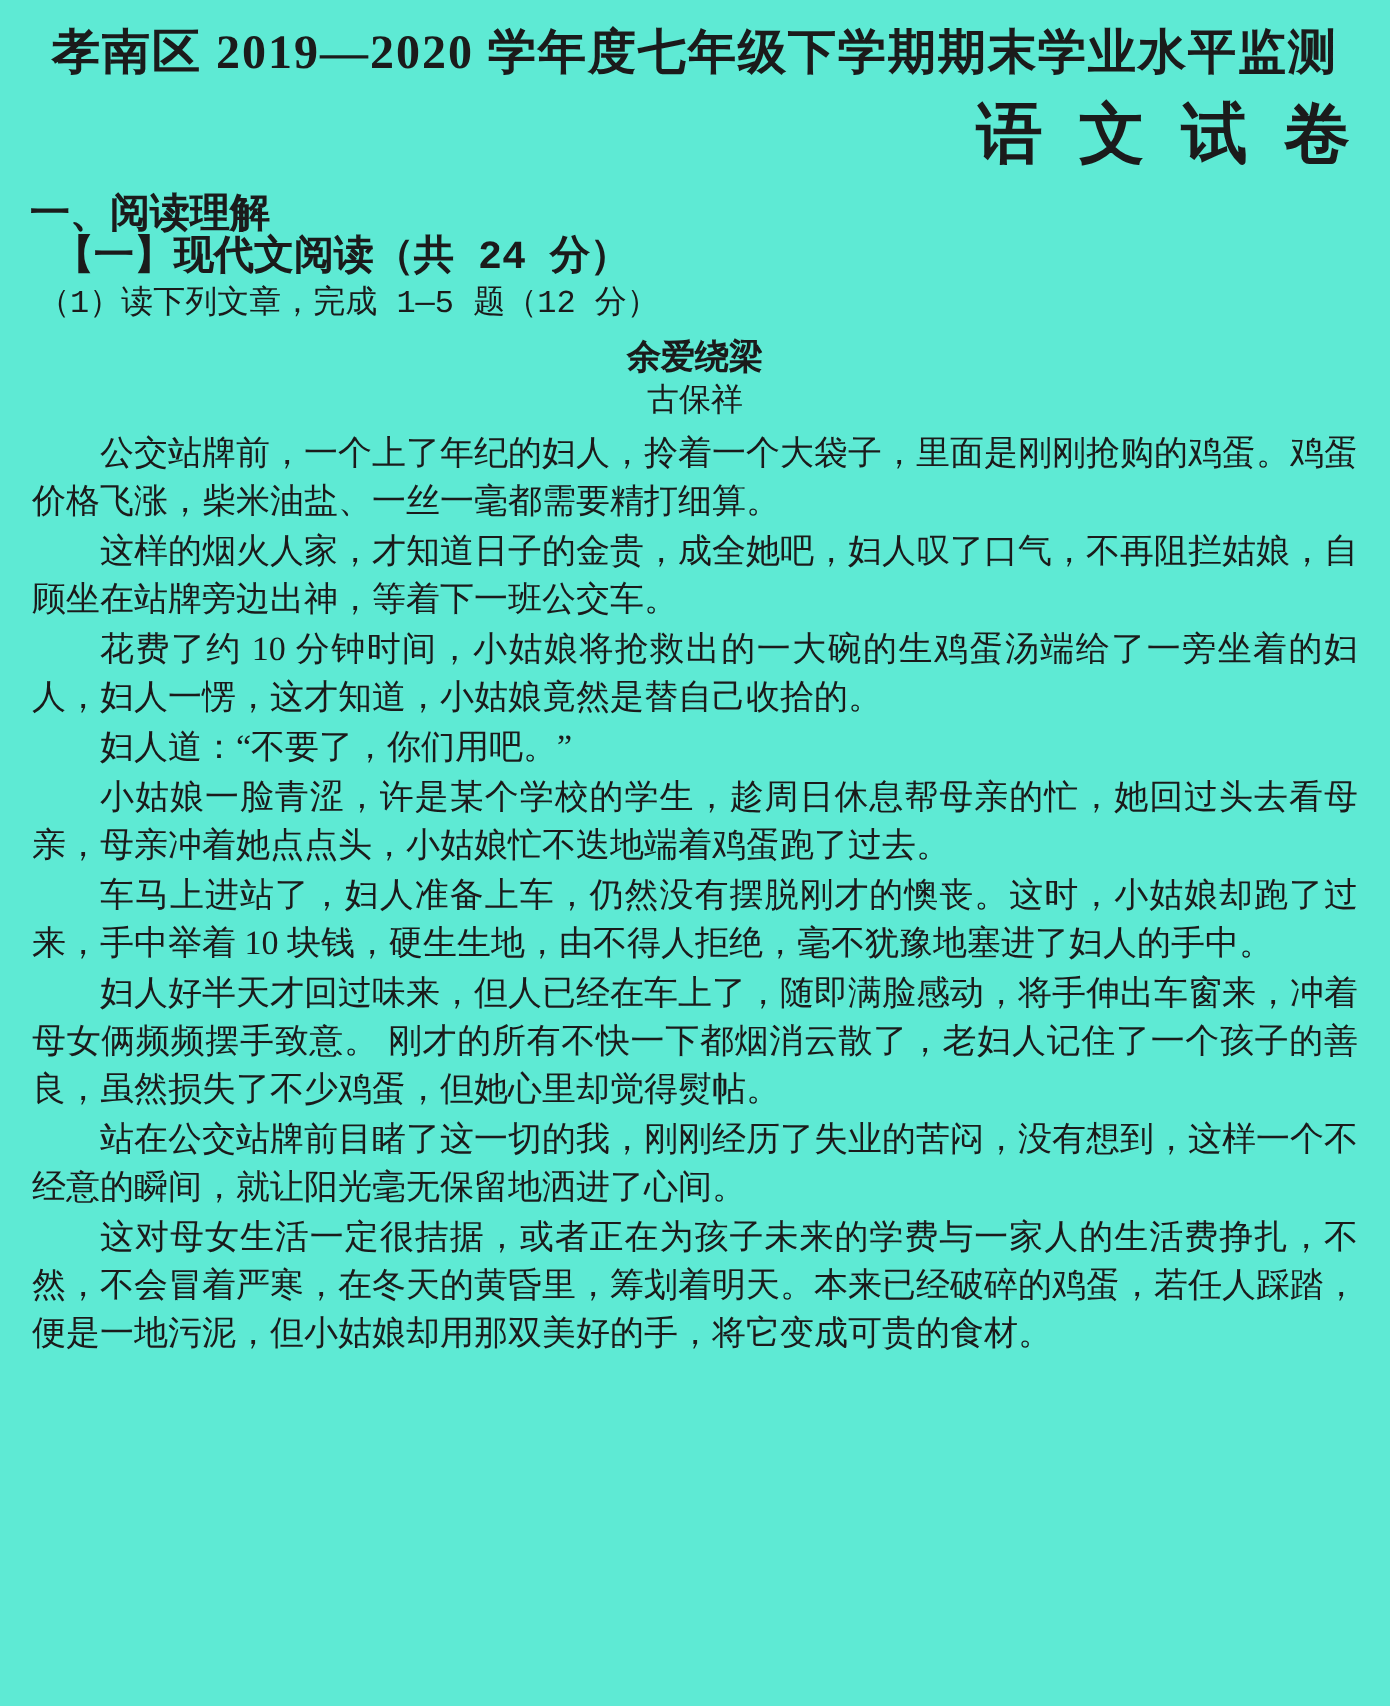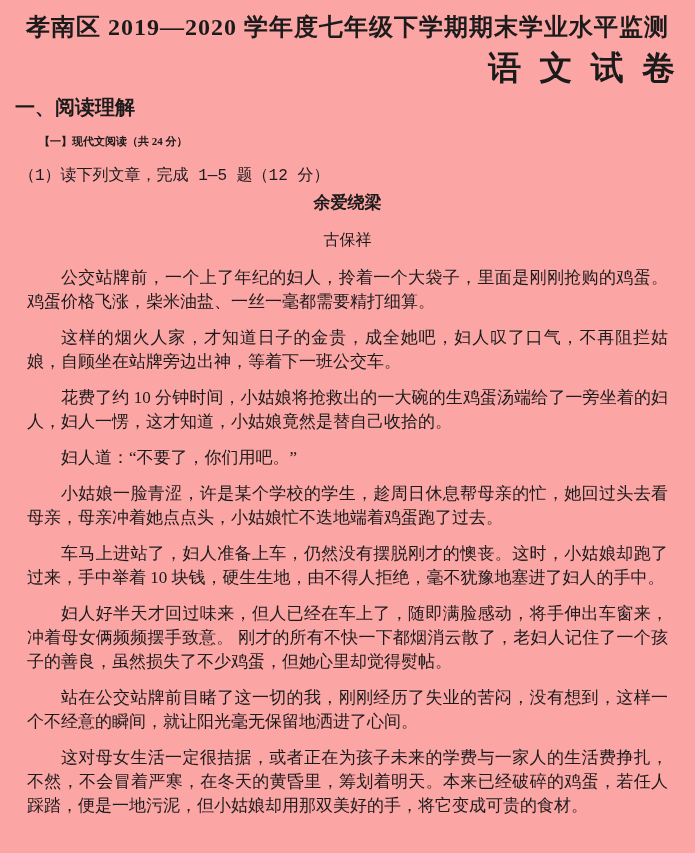--- a/index.html
+++ b/index.html
@@ -12,21 +12,21 @@
     height: 853px;
     overflow: hidden;
     color: #1b1b1b;
     font-family: "Liberation Serif", "DejaVu Serif", serif;
   }
   .page {
     box-sizing: border-box;
     width: 695px;
     height: 853px;
     padding: 14px 15px 0 15px;
-    background: #fca5a5;
+    background: #5eead4;
     overflow: hidden;
   }
   .exam-title {
     margin: 0;
     font-size: 24px;
     line-height: 27px;
     font-weight: bold;
     text-align: center;
     letter-spacing: 1px;
   }
@@ -39,53 +39,53 @@
     letter-spacing: 5px;
   }
   .section-heading {
     margin: 0;
     font-family: "Liberation Sans", "DejaVu Sans", sans-serif;
     font-size: 20px;
     line-height: 22px;
     font-weight: bold;
   }
   .section-sub {
-    margin: 12px;
+    margin: 0;
     padding-left: 12px;
-    font-family: Liberation Serif, serif;
-    font-size: 11px;
+    font-family: Liberation Mono, monospace;
+    font-size: 20px;
     line-height: 23px;
     font-weight: bold;
   }
   .instruction {
     margin: 0;
     padding-left: 4px;
     font-size: 16px;
     line-height: 23px;
     font-family: Liberation Mono, monospace;
   }
   .essay-title {
     margin: 4px 0 0 0;
     font-family: "Liberation Sans", "DejaVu Sans", sans-serif;
     font-size: 17px;
     line-height: 22px;
     font-weight: bold;
     text-align: center;
   }
   .essay-author {
-    margin: 15px;
+    margin: 0;
     font-size: 16px;
     line-height: 22px;
     text-align: center;
   }
   .essay-body {
     margin-top: 3px;
   }
   .essay-body p {
-    margin: 12px;
+    margin: 1px;
     font-size: 17px;
     line-height: 24px;
     text-align: justify;
     text-indent: 2em;
   }
 </style>
 </head>
 <body>
 
 <div class="page">

